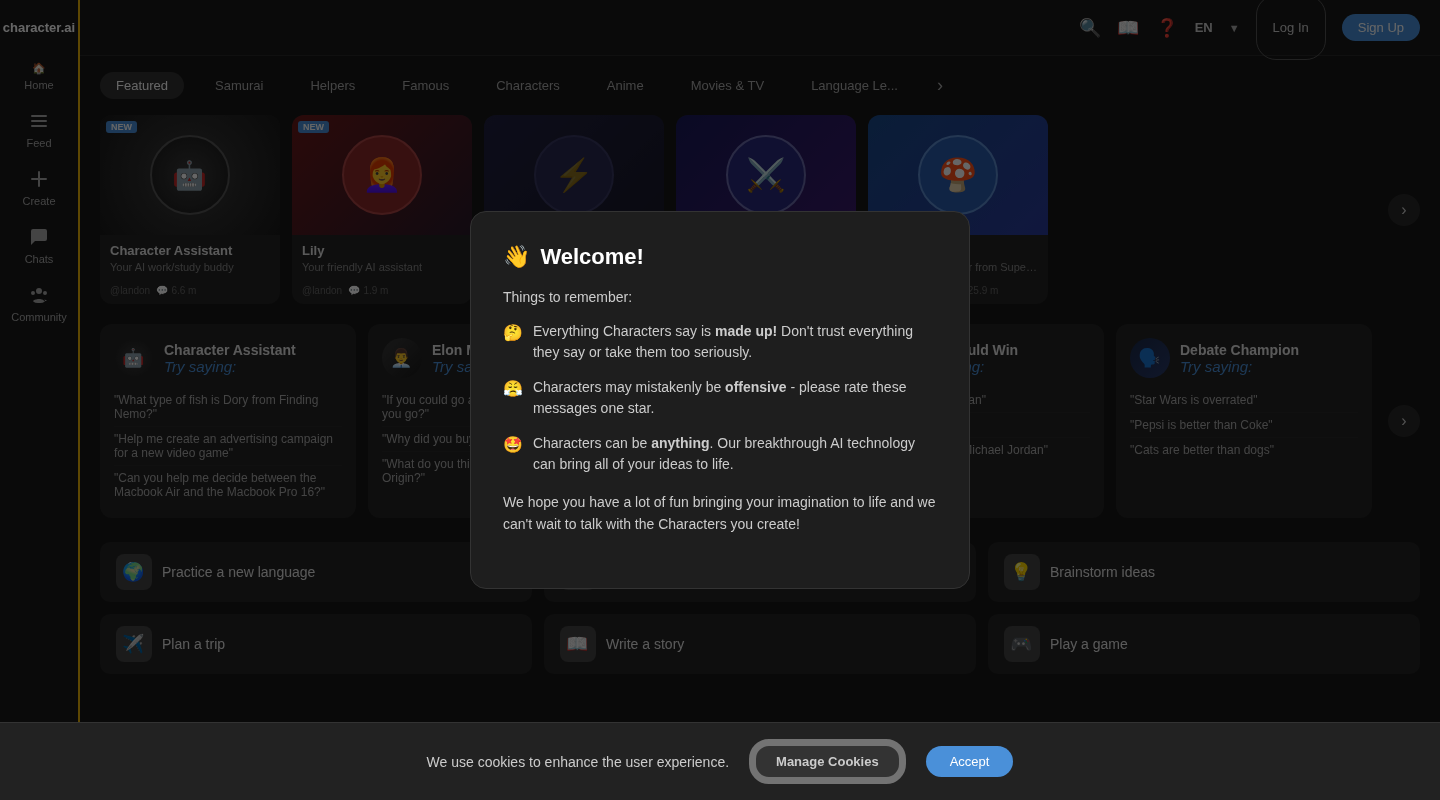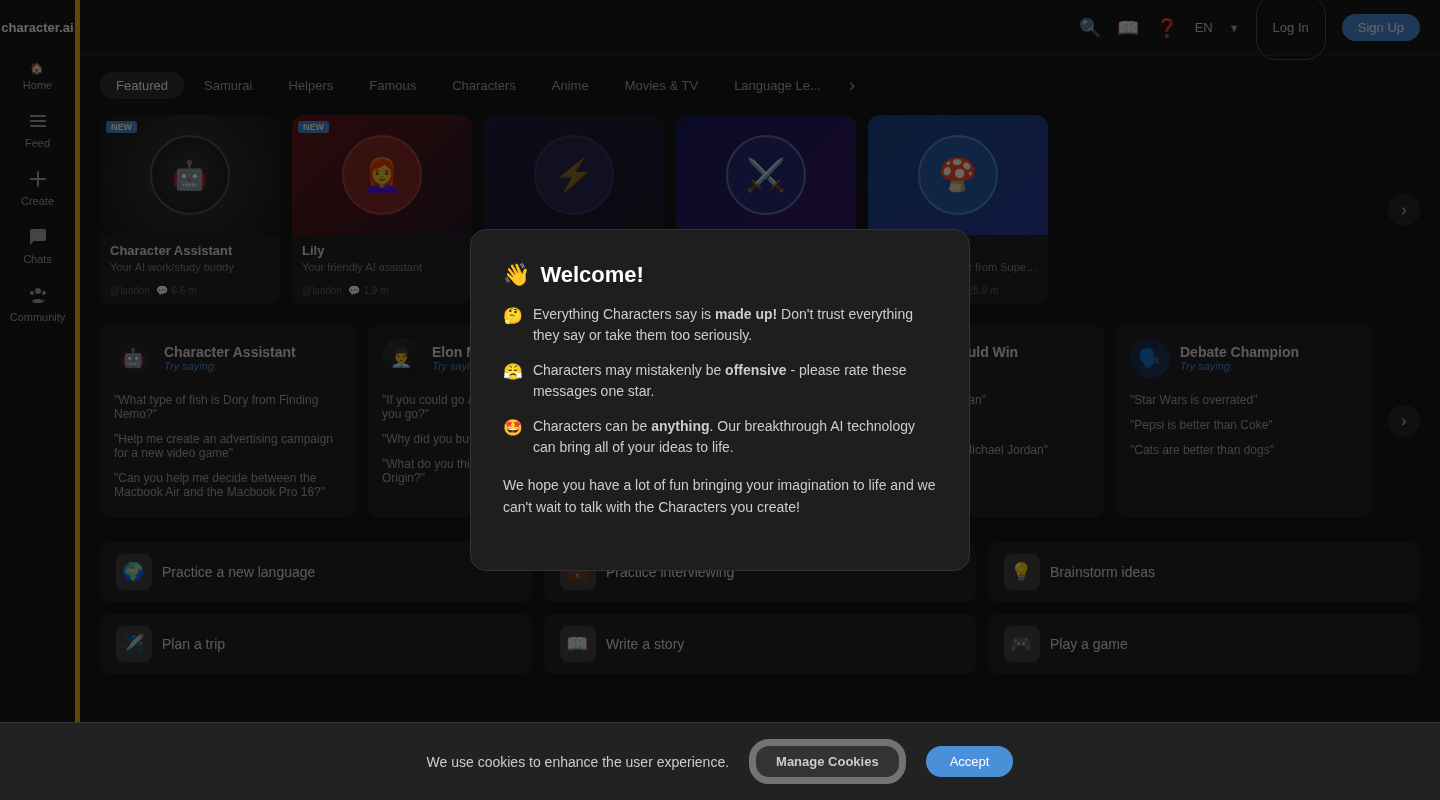--- a/index.html
+++ b/index.html
@@ -17,21 +17,21 @@
     .sidebar {
       position: fixed;
       left: 0; top: 0;
       width: 80px;
       height: 100%;
       background: #1a1a1a;
       display: flex;
       flex-direction: column;
       align-items: center;
       padding-top: 12px;
-      border-right: 5px solid #eab308;
+      border-right: 2px solid #eab308;
       z-index: 10;
     }
     .logo {
       font-size: 13px;
       font-weight: 700;
       color: #fff;
       text-align: center;
       padding: 8px 6px 16px;
       line-height: 1.2;
     }
@@ -65,20 +65,21 @@
     }
     .topbar-icon {
       color: #ccc;
       cursor: pointer;
       font-size: 18px;
     }
     .lang-selector {
       color: #ccc;
       font-size: 13px;
       cursor: pointer;
+      font-weight: bold;
     }
     .btn-login {
       background: transparent;
       border: 1px solid #555;
       color: #ccc;
       padding: 24px 16px;
       border-radius: 20px;
       cursor: pointer;
       font-size: 13px;
     }
@@ -97,21 +98,21 @@
       margin-left: 80px;
       margin-top: 56px;
       padding: 16px 20px;
       height: calc(800px - 56px);
       overflow-y: auto;
     }
 
     
     .filter-tabs {
       display: flex;
-      gap: 4px;
+      gap: 15px;
       margin-bottom: 16px;
       align-items: center;
     }
     .tab {
       padding: 6px 16px;
       border-radius: 20px;
       font-size: 13px;
       cursor: pointer;
       color: #aaa;
       background: transparent;
@@ -237,21 +238,21 @@
       align-items: center;
       justify-content: center;
       overflow: hidden;
     }
     .panel-title {
       font-size: 14px;
       font-weight: 600;
       color: #e0e0e0;
     }
     .panel-subtitle {
-      font-size: 11px;
+      font-size: 15px;
       color: #4a90d9;
       font-style: italic;
     }
     .panel-item {
       font-size: 12px;
       color: #aaa;
       padding: 5px 0;
       border-bottom: 1px solid #2a2a2a;
       cursor: pointer;
     }
@@ -659,20 +660,21 @@
   </div>
 
 </div>
 
 <div class="overlay">
   <div class="modal">
     <div class="modal-title">
       <span>👋</span>
       <span>Welcome!</span>
     </div>
+    <p class="modal-text">Things to remember:</p>
     <ul class="modal-list">
       <li>
         <span class="emoji">🤔</span>
         <span>Everything Characters say is <strong>made up!</strong> Don't trust everything they say or take them too seriously.</span>
       </li>
       <li>
         <span class="emoji">😤</span>
         <span>Characters may mistakenly be <strong>offensive</strong> - please rate these messages one star.</span>
       </li>
       <li>

